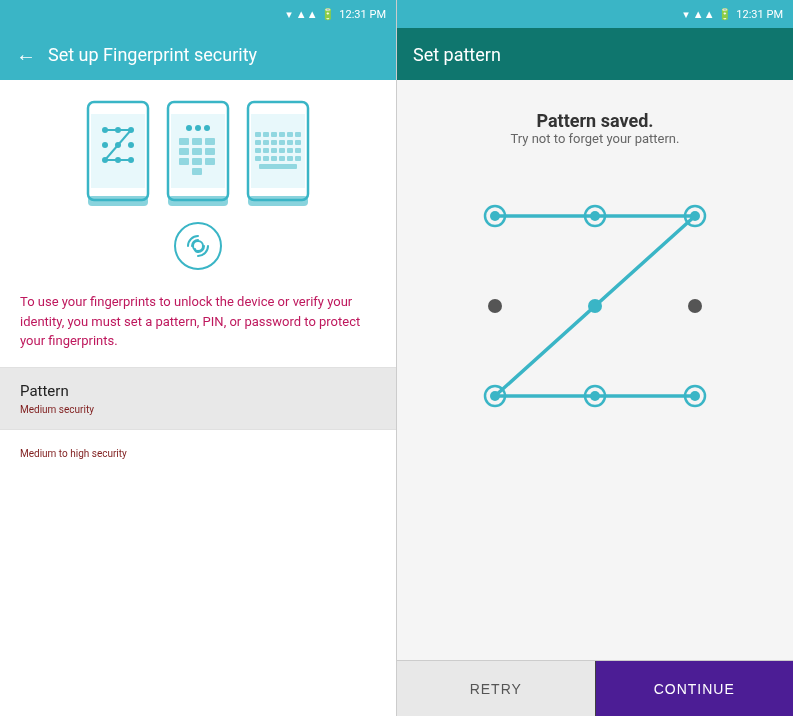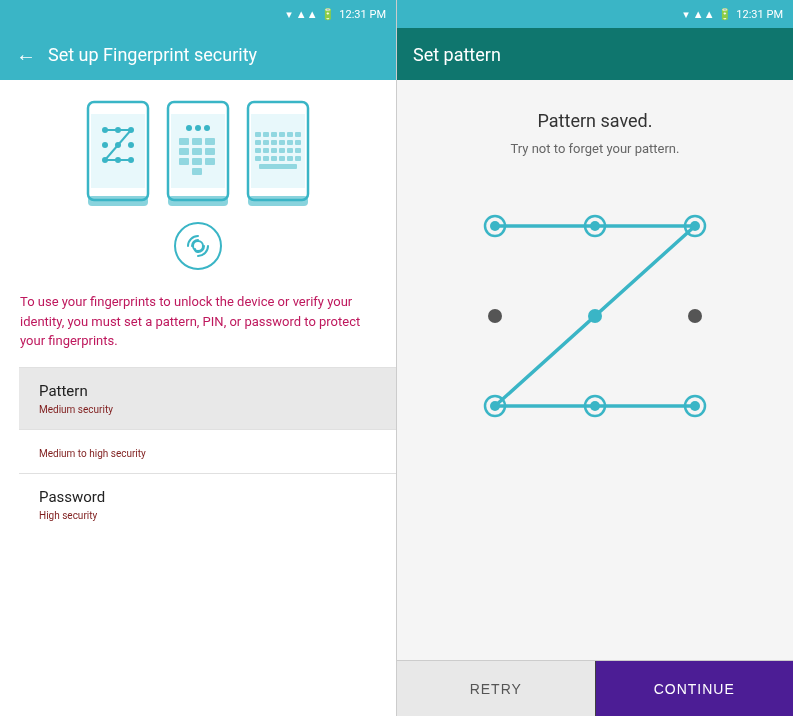--- a/index.html
+++ b/index.html
@@ -87,21 +87,20 @@
 
     .description-text {
       padding: 0 20px 16px;
       font-size: 13px;
       color: #be185d;
       line-height: 1.5;
     }
 
     .security-options {
       flex: 1;
-      padding-left: 19px;
     }
 
     .security-option {
       padding: 14px 20px;
       border-top: 1px solid #e0e0e0;
       cursor: pointer;
     }
 
     .security-option.selected {
       background: #e8e8e8;
@@ -154,22 +153,22 @@
       flex: 1;
       display: flex;
       flex-direction: column;
       align-items: center;
       padding: 30px 20px 0;
     }
 
     .pattern-saved-title {
       font-size: 18px;
       color: #333;
-      margin-bottom: 10px;
       text-align: center;
+      font-weight: bold;
     }
 
     .pattern-saved-subtitle {
       font-size: 13px;
       color: #666;
       text-align: center;
       margin-bottom: 20px;
     }
 
     .pattern-grid-container {
@@ -342,24 +341,20 @@
     <p class="description-text">To use your fingerprints to unlock the device or verify your identity, you must set a pattern, PIN, or password to protect your fingerprints.</p>
 
     <div class="security-options">
       <div class="security-option selected">
         <div class="security-option-title">Pattern</div>
         <div class="security-option-subtitle">Medium security</div>
       </div>
       <div class="security-option">
         <div class="security-option-subtitle">Medium to high security</div>
       </div>
-      <div class="security-option">
-        <div class="security-option-title">Password</div>
-        <div class="security-option-subtitle">High security</div>
-      </div>
     </div>
   </div>
 </div>
 
 <div class="right-panel">
 
   <div class="right-status-bar">
     <div class="status-icons">
       <span>▾</span>
       <span>▲▲</span>

